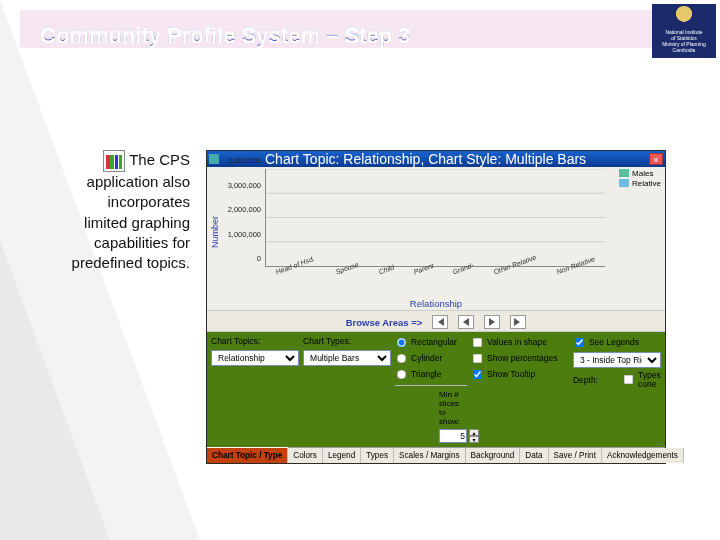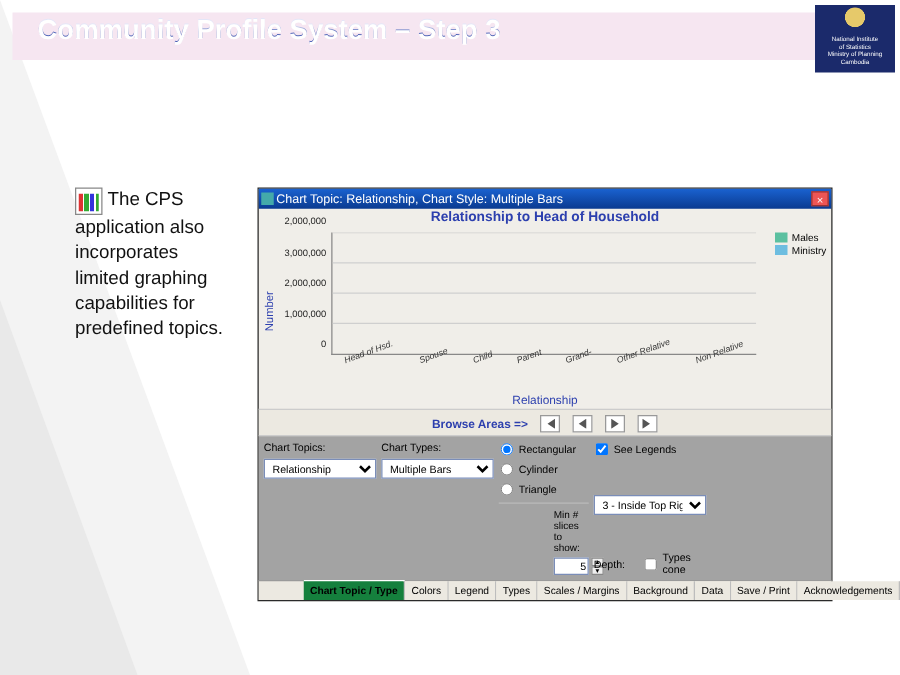--- a/index.html
+++ b/index.html
@@ -22,25 +22,25 @@
   .bg-triangle2 {
     position: absolute;
     left: 0; bottom: 0;
     width: 0; height: 0;
     border-left: 110px solid #e9e9e9;
     border-top: 300px solid transparent;
     z-index: 0;
   }
   .title-bar {
     position: absolute;
-    top: 10px; left: 10px; right: 60px;
+    top: 10px; left: 20px; right: 60px;
     height: 38px;
     background: #f6e6f1;
     display: flex;
-    align-items: flex-start;
+    align-items: flex-end;
     padding-left: 20px;
     z-index: 2;
   }
   .title-bar span {
     font-size: 22px;
     font-weight: bold;
     background: linear-gradient(#e3e6f8 40%, #4a5fb5 60%);
     -webkit-background-clip: text;
     -webkit-text-fill-color: transparent;
     text-shadow: 0 1px 0 #fff;
@@ -69,20 +69,21 @@
     width: 640px;
     display: flex;
     gap: 16px;
     z-index: 2;
   }
   .text-col {
     width: 130px;
     font-size: 15px;
     line-height: 1.35;
     color: #111;
+    text-align: right;
   }
   .bullet-icon {
     display: inline-block;
     vertical-align: top;
     width: 22px; height: 22px;
     border: 1px solid #888;
     background: #fff;
     margin-right: 4px;
     position: relative;
   }
@@ -107,24 +108,25 @@
   .app-titlebar {
     height: 16px;
     background: linear-gradient(#1a62d0, #0a3a90);
     color: #fff;
     display: flex;
     align-items: center;
     padding: 0 2px;
   }
   .app-titlebar .tt {
     flex: 1;
-    font-size: 10px;
+    font-size: 14px;
     white-space: nowrap;
     overflow: hidden;
     padding-left: 2px;
+    margin-left: 44px;
   }
   .close-btn {
     width: 14px; height: 12px;
     background: #e55;
     color: #fff;
     text-align: center;
     line-height: 12px;
     font-size: 9px;
     border: 1px solid #933;
   }
@@ -247,29 +249,29 @@
     display: inline-flex;
     align-items: center;
     justify-content: center;
   }
   .navbtn svg { display: block; }
   .controls {
     display: flex;
     gap: 4px;
     padding: 4px;
     font-size: 8.5px;
-    background: #a3a3a3;
+    background: #4d7c0f;
   }
   .ctrl-col { display: flex; flex-direction: column; gap: 3px; }
   .ctrl-col.label-top > .ctrl-title { font-size: 8.5px; padding-bottom: 1px; }
   .ctrl-col.a { width: 90px; }
   .ctrl-col.b { width: 90px; }
   .ctrl-col.c { width: 72px; }
   .ctrl-col.d { width: 100px; }
-  .ctrl-col.e { width: 90px; justify-content: space-between; }
+  .ctrl-col.e { width: 90px; }
   select, input[type=text] {
     font-size: 8.5px;
     border: 1px solid #7a8db8;
     background: #fff;
     padding: 1px 2px;
     width: 100%;
   }
   .radio-row, .check-row {
     display: flex; align-items: center; gap: 3px;
     line-height: 1.05;
@@ -299,25 +301,24 @@
     border-top: 1px solid #9a9a9a;
   }
   .tab {
     padding: 3px 5px;
     font-size: 8.2px;
     border-right: 1px solid #bdbdbd;
     background: #ece9e1;
     white-space: nowrap;
   }
   .tab.active {
-    background: #15803d;
+    background: #c2410c;
     border-top: 1px solid #fff;
     margin-top: -1px;
     font-weight: bold;
-    margin-left: 36px;
   }
 </style>
 </head>
 <body>
 
 <div class="bg-triangle"></div>
 <div class="bg-triangle2"></div>
 
 <div class="title-bar">
   <span>Community Profile System – Step 3</span>
@@ -337,21 +338,20 @@
   </div>
 
   <div class="app">
     <div class="app-titlebar">
       <div style="width:10px;height:10px;background:#4aa;"></div>
       <div class="tt">Chart Topic:  Relationship, Chart Style:  Multiple Bars</div>
       <div class="close-btn">×</div>
     </div>
 
 
-    <div class="chart-title">Relationship to Head of Household</div>
 
     <div class="chart-box">
       <div class="y-axis-label">Number</div>
       <div class="plot-wrap">
         <div class="y-ticks" id="yticks">
             <div class="y-tick" style="bottom: 0%;">0</div>
             <div class="y-tick" style="bottom: 25%;">1,000,000</div>
             <div class="y-tick" style="bottom: 50%;">2,000,000</div>
             <div class="y-tick" style="bottom: 75%;">3,000,000</div>
             <div class="y-tick" style="bottom: 100%;">2,000,000</div>
@@ -403,21 +403,21 @@
             <div class="x-lbl">Other Relative</div>
             <div class="x-lbl">Non Relative</div>
           </div>
         <div class="legend-box">
           <div class="row">
               <div class="swatch m"></div>
               <span>Males</span>
             </div>
           <div class="row">
               <div class="swatch f"></div>
-              <span>Ministry</span>
+              <span>Relative</span>
             </div>
         </div>
       </div>
     </div>
     <div class="x-axis-label">Relationship</div>
 
     <div class="browse-row">
       <span class="lbl">Browse Areas =&gt;</span>
       <div class="navbtn">
           <svg width="10" height="8">
@@ -468,27 +468,41 @@
           <span>Min # slices to show:</span>
         </div>
         <div class="min-slices-row">
           <input class="spin" value="5" style="">
           <div class="spin-btns">
             <button>▴</button>
             <button>▾</button>
           </div>
         </div>
       </div>
+      <div class="ctrl-col d">
+        <label class="check-row">
+            <input type="checkbox" style="">
+            <span>Values in shape</span>
+          </label>
+        <label class="check-row">
+            <input type="checkbox" style="">
+            <span>Show percentages</span>
+          </label>
+        <label class="check-row">
+            <input type="checkbox" checked="" style="">
+            <span>Show Tooltip</span>
+          </label>
+      </div>
       <div class="ctrl-col e">
         <label class="check-row">
             <input type="checkbox" checked="" style="">
             <span>See Legends</span>
           </label>
         <select><option>3 - Inside Top Right</option></select>
-        <div style="display:flex;gap:14px;align-items:center;">
+        <div style="display:flex;gap:24px;align-items:center;">
           <span>Depth:</span>
           <label class="check-row">
               <input type="checkbox" style="">
               <span>Types cone</span>
             </label>
         </div>
       </div>
     </div>
 
     <div class="tabstrip" id="tabstrip">

